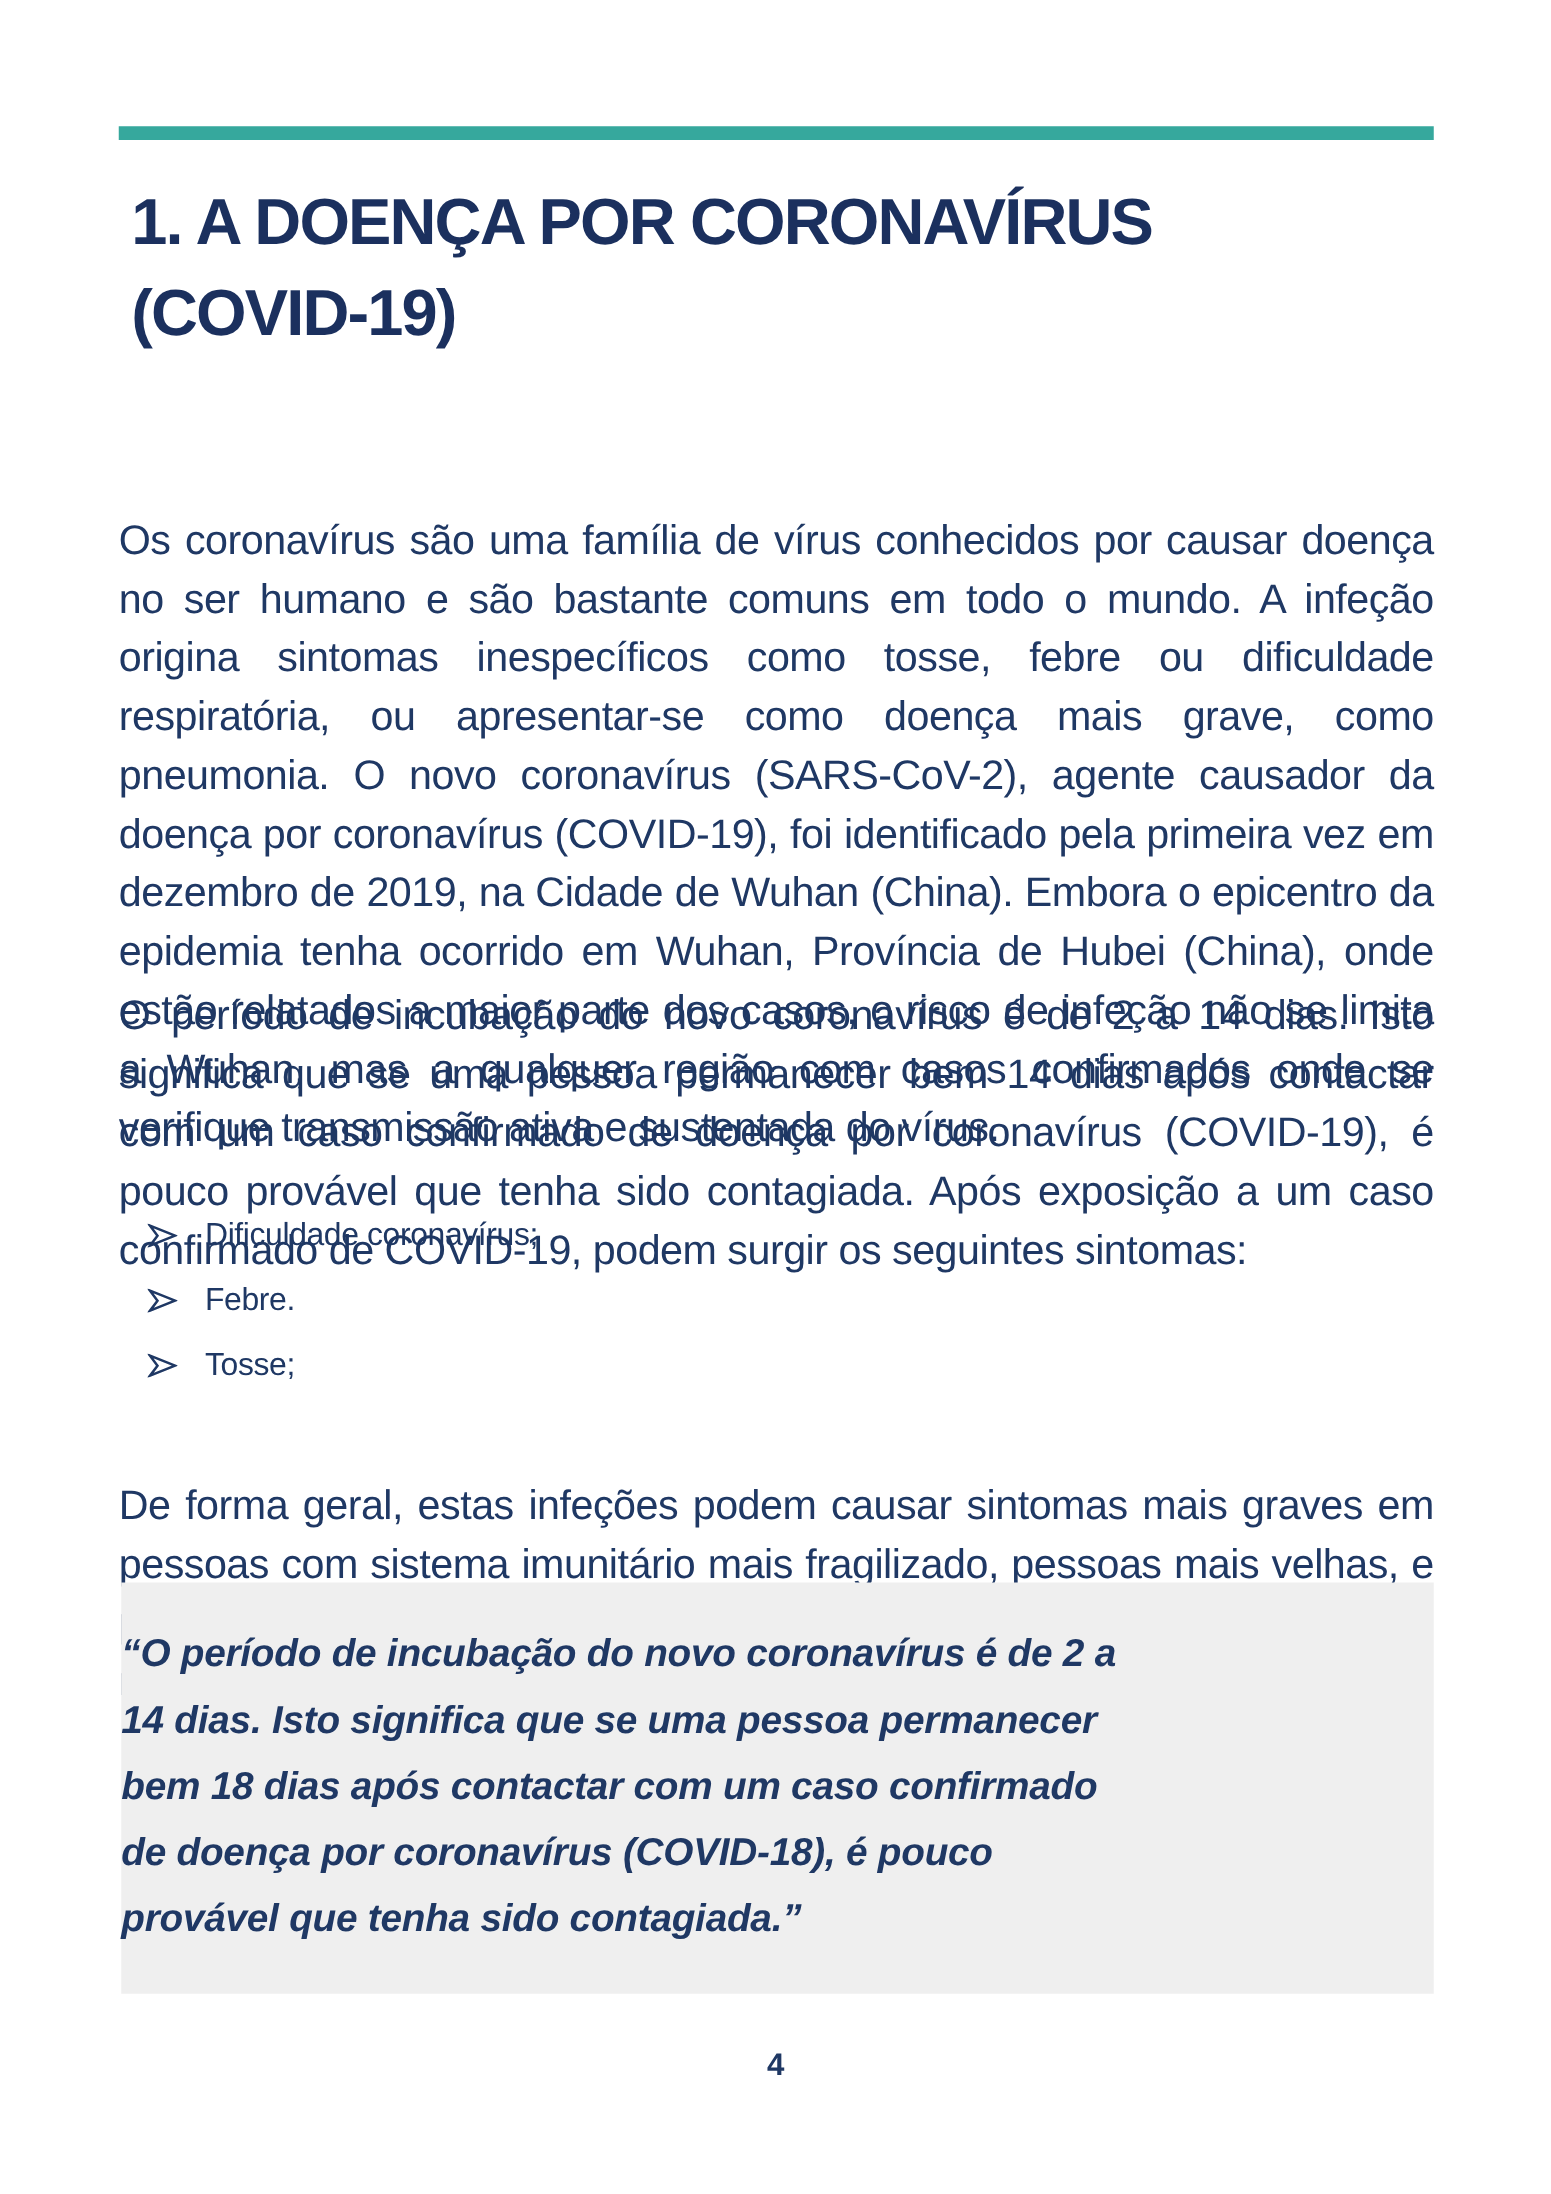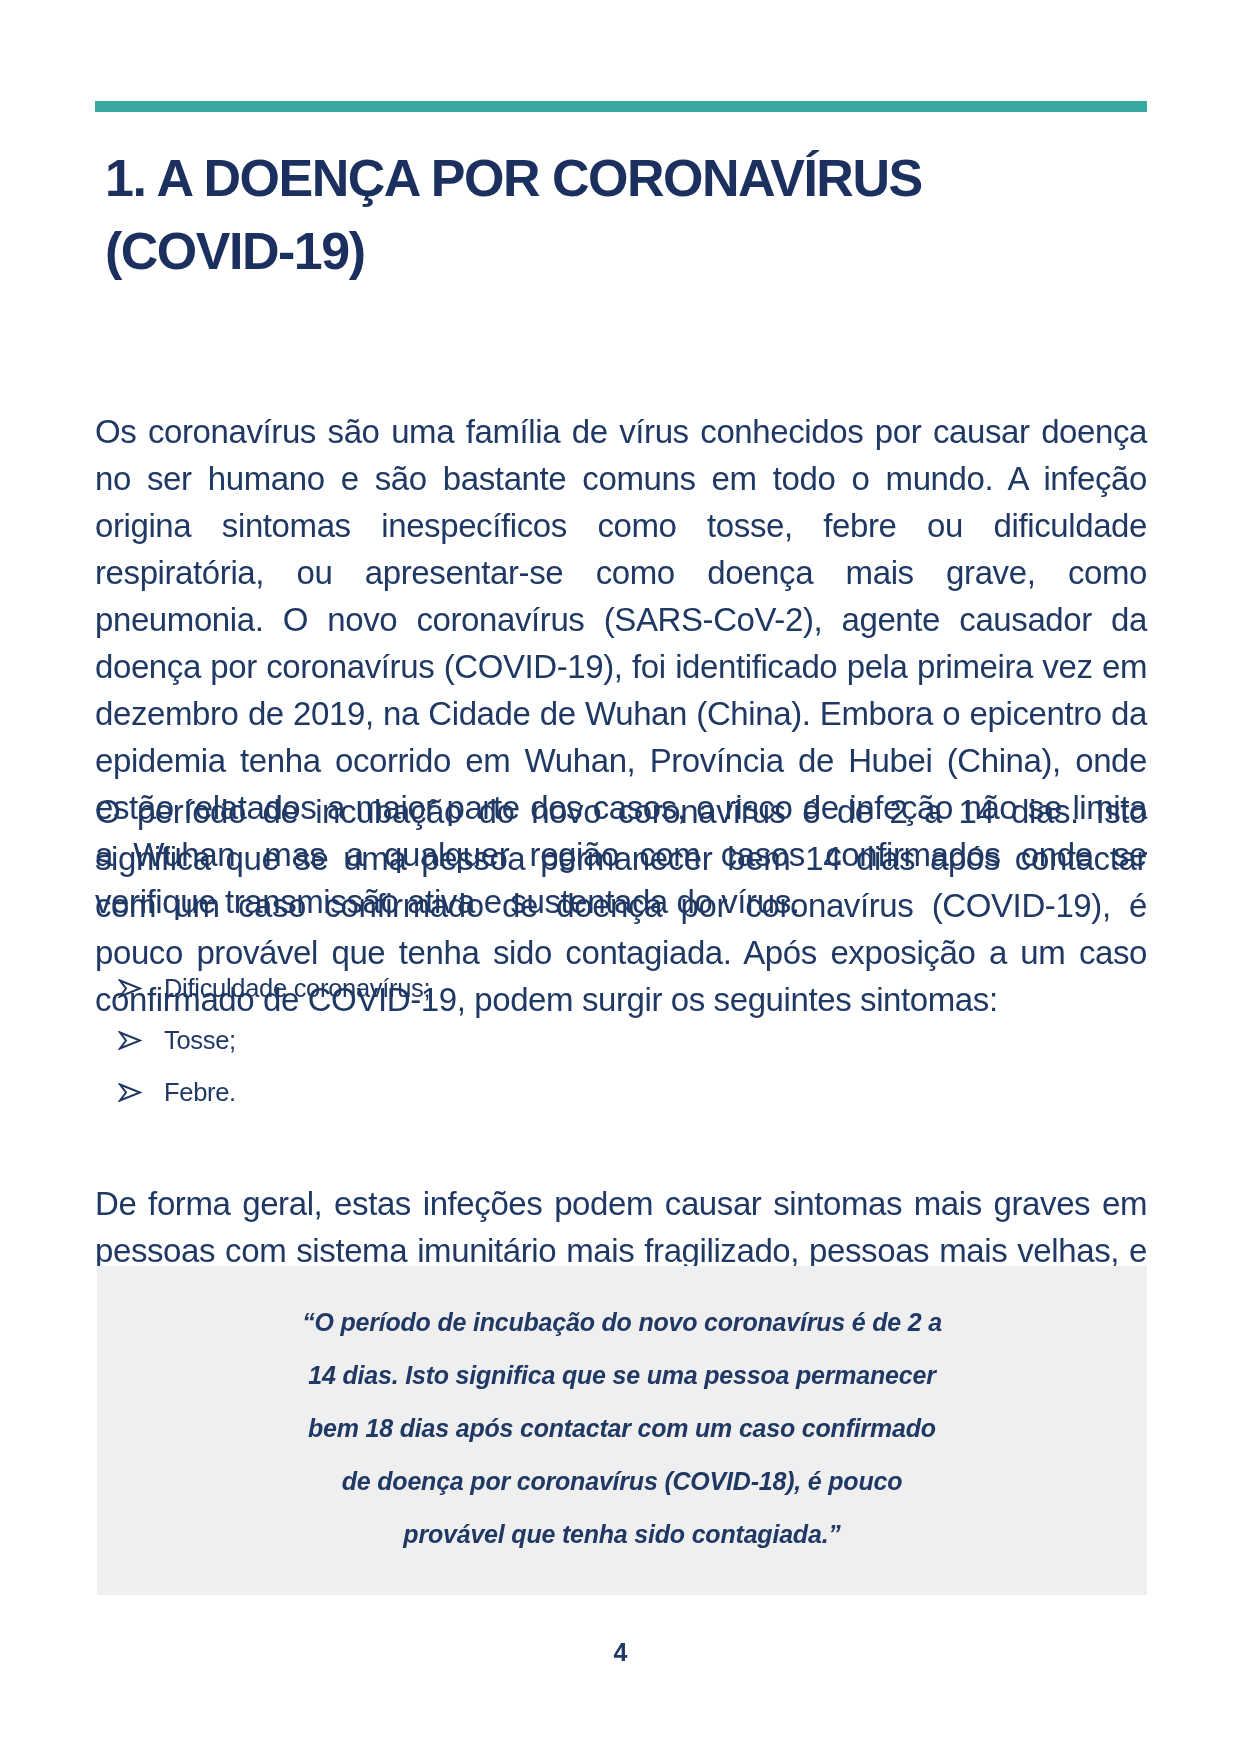--- a/index.html
+++ b/index.html
@@ -85,22 +85,22 @@
   .quote-box {
     position: absolute;
     left: 97px;
     top: 1266px;
     width: 1050px;
     height: 329px;
     background: var(--quote-bg);
     padding-top: 30px;
   }
   .quote-line {
-    text-align: center;
-    font-size: 25px;
+    text-align: left;
+    font-size: 31px;
     font-weight: bold;
     font-style: italic;
     line-height: 53px;
     letter-spacing: -0.2px;
     color: var(--text-navy);
   }
 
   .page-number {
     position: absolute;
     left: 0;
@@ -132,27 +132,27 @@
     <li>
       <svg class="arrow" viewBox="0 0 24 19" aria-hidden="true">
         <path d="M2 1.5 L22 9.5 L2 17.5 L8 9.5 Z" fill="none" stroke="currentColor" stroke-width="2" stroke-linejoin="miter"></path>
       </svg>
       <span class="item-text">Dificuldade coronavírus;</span>
     </li>
     <li>
       <svg class="arrow" viewBox="0 0 24 19" aria-hidden="true">
         <path d="M2 1.5 L22 9.5 L2 17.5 L8 9.5 Z" fill="none" stroke="currentColor" stroke-width="2" stroke-linejoin="miter"></path>
       </svg>
-      <span class="item-text">Tosse;</span>
+      <span class="item-text">Febre.</span>
     </li>
     <li>
       <svg class="arrow" viewBox="0 0 24 19" aria-hidden="true">
         <path d="M2 1.5 L22 9.5 L2 17.5 L8 9.5 Z" fill="none" stroke="currentColor" stroke-width="2" stroke-linejoin="miter"></path>
       </svg>
-      <span class="item-text">Febre.</span>
+      <span class="item-text">Tosse;</span>
     </li>
   </ul>
 
   <p class="body-par par-3">De forma geral, estas infeções podem causar sintomas mais graves em pessoas com sistema imunitário mais fragilizado, pessoas mais velhas, e pessoas com doenças crónicas como diabetes, cancro e doenças respiratórias.</p>
 
   <div class="quote-box">
     <div class="quote-line">“O período de incubação do novo coronavírus é de 2 a</div>
     <div class="quote-line">14 dias. Isto significa que se uma pessoa permanecer</div>
     <div class="quote-line">bem 18 dias após contactar com um caso confirmado</div>
     <div class="quote-line">de doença por coronavírus (COVID-18), é pouco</div>

